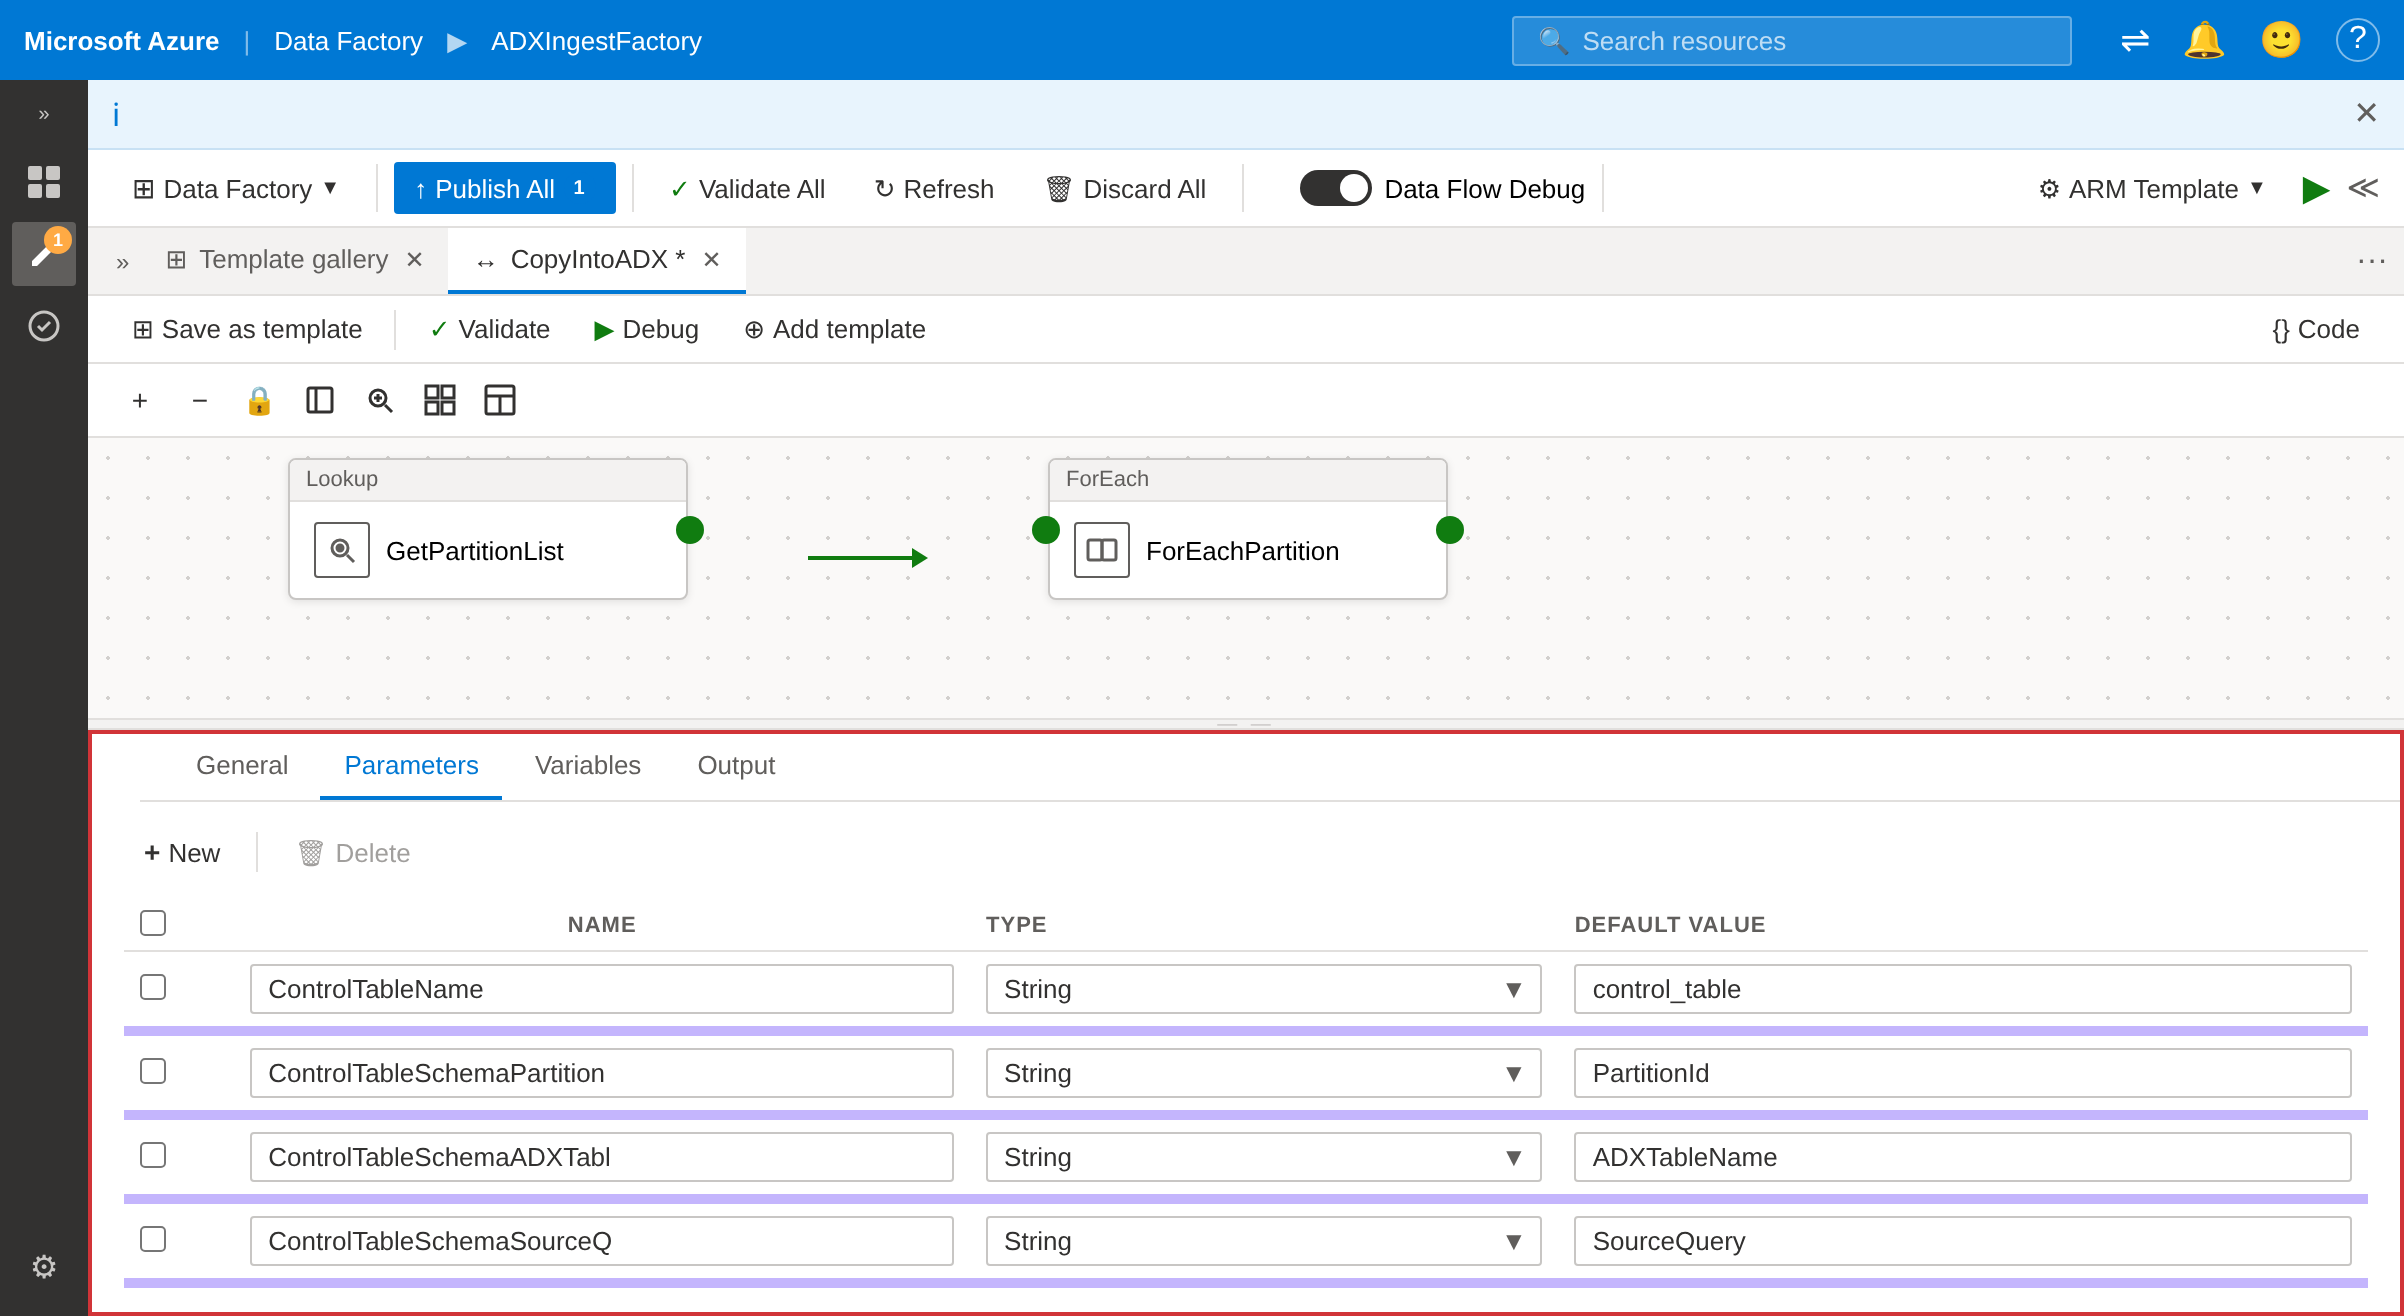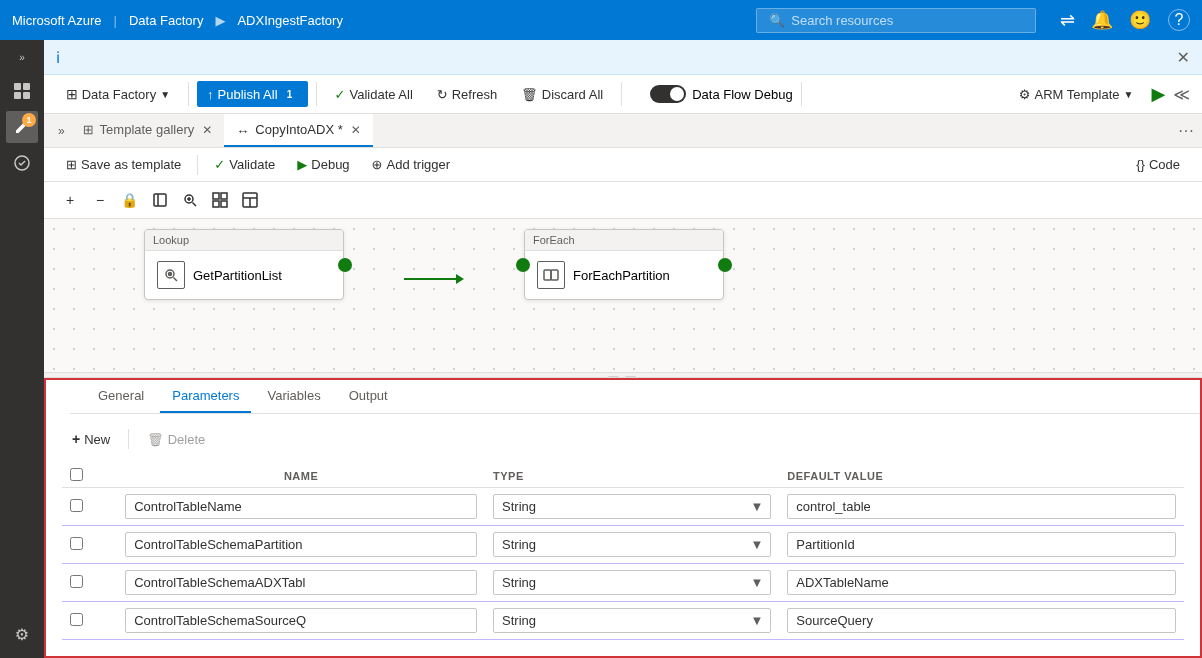--- a/index.html
+++ b/index.html
@@ -343,21 +343,21 @@
     .param-table { width: 100%; border-collapse: collapse; }
     .param-table thead th {
       text-align: left;
       font-size: 11px;
       font-weight: 600;
       color: #605e5c;
       padding: 4px 8px;
       border-bottom: 1px solid #e1dfdd;
       letter-spacing: 0.5px;
     }
-    .param-table tbody td { padding: 6px 8px; border-bottom: 1px solid #c4b5fd; }
+    .param-table tbody td { padding: 6px 8px; border-bottom: 5px solid #c4b5fd; }
     .param-table .checkbox-col { width: 30px; }
     .param-table .name-col { width: 200px; text-align: center; }
     .param-table .type-col { width: 160px; }
     .param-table .value-col { width: 220px; }
     .param-input {
       width: 100%;
       border: 1px solid #c8c6c4;
       border-radius: 2px;
       padding: 4px 8px;
       font-size: 13px;
@@ -419,21 +419,21 @@
       display: flex;
       align-items: center;
       justify-content: center;
     }
     .resize-dots { color: #c8c6c4; font-size: 10px; letter-spacing: 2px; }
   </style>
 </head>
 <body>
 
 <div class="top-nav">
-  <span style="font-weight:400;">Microsoft Azure</span>
+  <span style="font-weight:700;">Microsoft Azure</span>
   <span style="color:rgba(255,255,255,0.5);margin:0 4px;">|</span>
   <span style="cursor:pointer;">Data Factory</span>
   <span style="margin:0 4px;color:rgba(255,255,255,0.7);">▶</span>
   <span style="cursor:pointer;font-weight:500;">ADXIngestFactory</span>
   <div class="search-bar">
     <span style="color:rgba(255,255,255,0.7);font-size:13px;">🔍</span>
     <input type="text" placeholder="Search resources" style="">
   </div>
   <div class="nav-icons">
     <span style="color:white;font-size:18px;cursor:pointer;">⇌</span>
@@ -546,21 +546,21 @@
       <button class="sub-btn">
         <span style="color:#107c10;">✓</span>
         <span>Validate</span>
       </button>
       <button class="sub-btn">
         <span style="color:#107c10;">▶</span>
         <span>Debug</span>
       </button>
       <button class="sub-btn">
         <span>⊕</span>
-        <span>Add trigger</span>
+        <span>Add template</span>
       </button>
       <button class="sub-btn code-btn" style="margin-left:auto;">
         <span style="font-size:13px;">{}</span>
         <span>Code</span>
       </button>
     </div>
 
     <div style="flex:1;display:flex;flex-direction:column;overflow:hidden;">
 
       <div class="canvas-toolbar">

